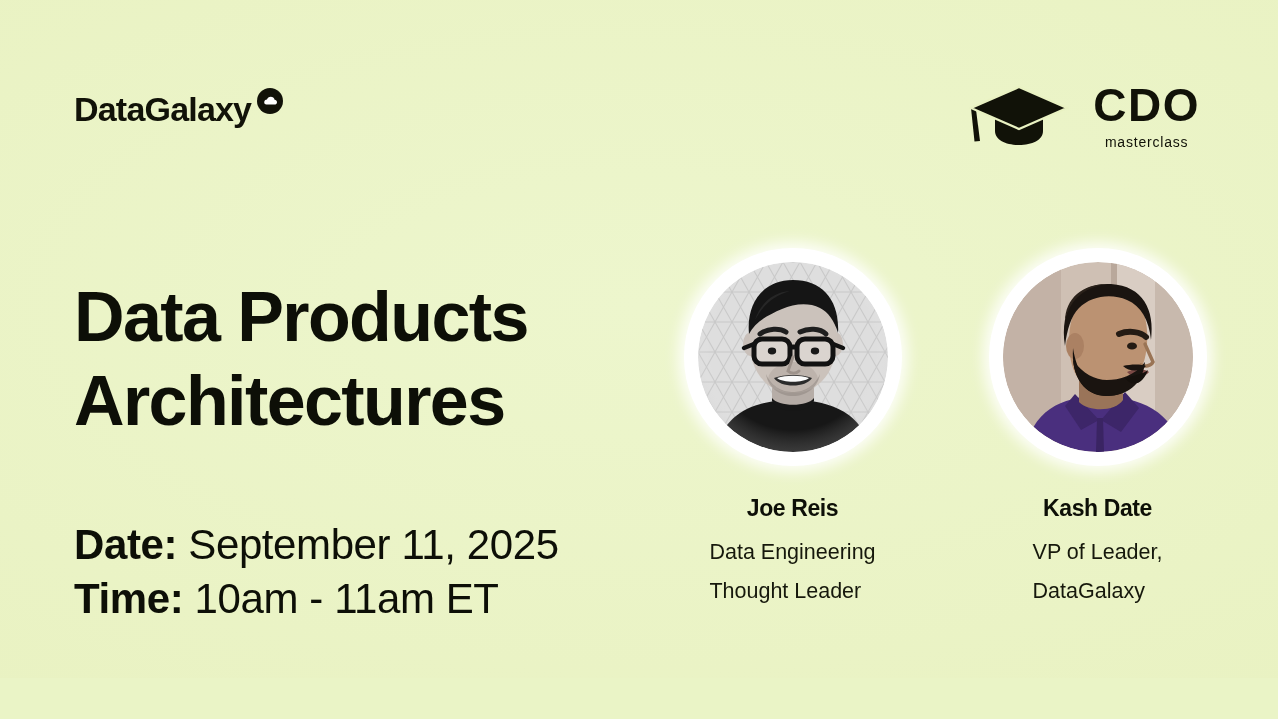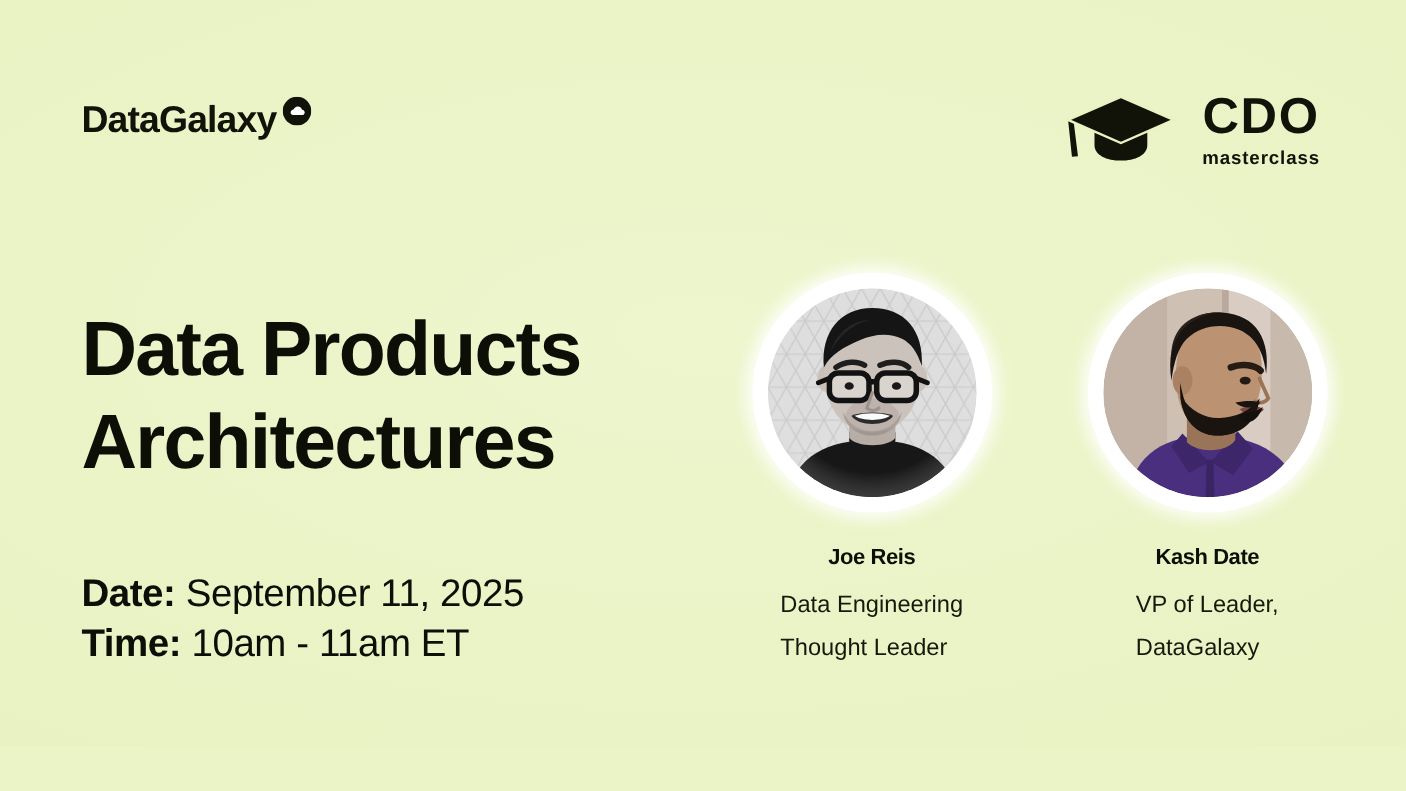--- a/index.html
+++ b/index.html
@@ -64,22 +64,22 @@
     align-items: center;
     line-height: 1;
   }
   #cdo-title {
     font-size: 46px;
     font-weight: bold;
     letter-spacing: 1.5px;
     color: #111208;
   }
   #cdo-sub {
-    font-size: 17px;
-    font-weight: bold;
+    font-size: 14px;
+    font-weight: normal;
     letter-spacing: 0.8px;
     color: #111208;
     margin-top: 7px;
   }
 
   
   #headline {
     position: absolute;
     left: 74px;
     top: 228px;
@@ -90,21 +90,21 @@
     letter-spacing: -1.6px;
     color: #0d0f07;
   }
   #headline .hl-line { display: block; white-space: nowrap; }
 
   
   #details {
     position: absolute;
     left: 74px;
     top: 518px;
-    font-size: 35px;
+    font-size: 42px;
     line-height: 1.28;
     color: #0d0f07;
     letter-spacing: -0.4px;
   }
   #details .detail-row { display: block; white-space: nowrap; }
   #details .detail-label { font-weight: bold; }
   #details .detail-value { font-weight: normal; }
 
   
   #speakers {
@@ -133,21 +133,21 @@
     position: relative;
     width: 190px;
     height: 190px;
     border-radius: 50%;
     overflow: hidden;
   }
   .avatar-photo svg { display: block; width: 190px; height: 190px; }
 
   .speaker-name {
     margin-top: 30px;
-    font-size: 20px;
+    font-size: 23px;
     font-weight: bold;
     letter-spacing: -0.4px;
     color: #0d0f07;
     line-height: 1.1;
     text-align: center;
     white-space: nowrap;
   }
   .speaker-role {
     margin-top: 12px;
     font-size: 21.5px;

